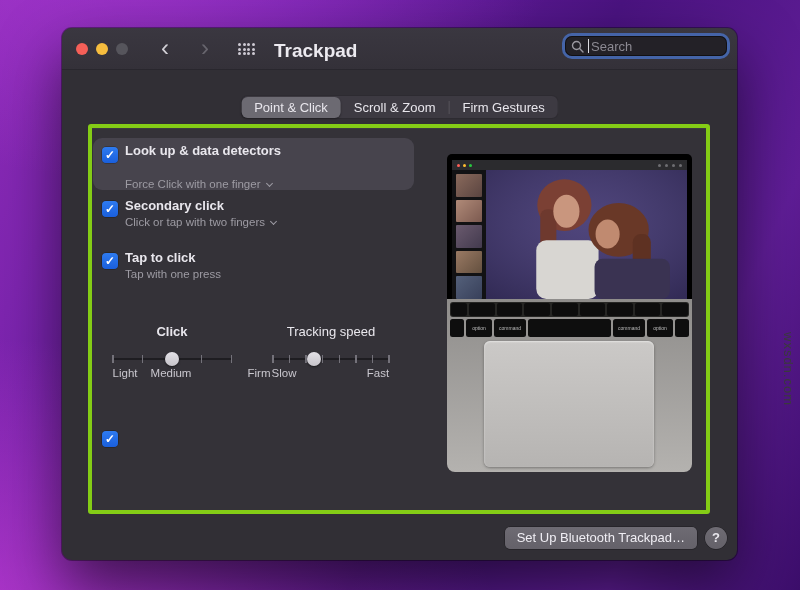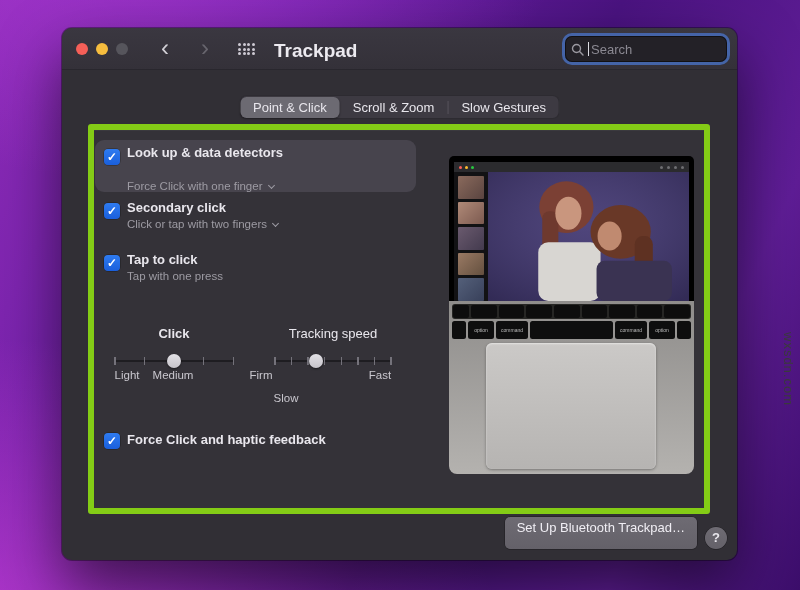--- a/index.html
+++ b/index.html
@@ -35,21 +35,21 @@
   .light.yellow { background:#f6bd3e; }
   .light.gray { background:#56555c; }
   .nav { position:absolute; top:6px; font-size:24px; line-height:28px; cursor:default; }
   .nav.back { left:99px; color:#d2d0d6; }
   .nav.fwd { left:139px; color:#67656d; }
   .grid-icon { position:absolute; left:176px; top:15px; display:grid;
     grid-template-columns:repeat(4,3px); grid-template-rows:repeat(3,3px); gap:1.5px; }
   .grid-icon i { width:3px; height:3px; border-radius:50%; background:#cdcad3; }
   .win-title { position:absolute; left:212px; top:12px; font-size:19px; font-weight:bold; color:#eceaf0; }
   .search {
-    position:absolute; right:10px; top:8px; width:162px; height:26px;
+    position:absolute; right:10px; top:8px; width:162px; height:20px;
     background:#232127; border-radius:7px;
     box-shadow:0 0 0 3px rgba(72,112,195,.8), inset 0 0 0 1px rgba(0,0,0,.5);
     display:flex; align-items:center; padding:0 6px;
   }
   .search svg { flex:none; }
   .search .caret { width:1px; height:14px; background:#dcdce2; margin-left:4px; }
   .search input {
     flex:1; min-width:0; background:transparent; border:none; outline:none;
     color:#e9e7ed; font-size:13px; margin-left:2px; font-family:"Liberation Sans",sans-serif;
   }
@@ -59,21 +59,21 @@
     position:absolute; top:67px; left:50%; transform:translateX(-50%);
     display:flex; align-items:center; background:#3d3a42; border-radius:7px;
     padding:1px; height:24px; box-shadow:inset 0 0 0 1px rgba(0,0,0,.25);
   }
   .tab { font-size:13px; color:#e8e6ec; padding:3px 13px; border-radius:6px; white-space:nowrap; }
   .tab.selected { background:#6c6a72; box-shadow:0 1px 2px rgba(0,0,0,.3); }
   .tab-divider { width:1px; height:13px; background:#57545c; }
   
   .panel {
     position:absolute; left:26px; top:96px; width:622px; height:390px;
-    background:#343238; border:6px solid #84cc16; border-radius:3px;
+    background:#343238; border:4px solid #84cc16; border-radius:3px;
     box-shadow:inset 0 1px 0 rgba(255,255,255,.04);
   }
   .row-highlight { position:absolute; left:1px; top:10px; width:321px; height:52px;
     background:#47444d; border-radius:9px; }
   .checkbox {
     position:absolute; width:16px; height:16px; border-radius:4px;
     background:linear-gradient(#2e7bf0,#1a5fdc);
     box-shadow:0 0 0 .5px rgba(0,0,0,.4);
     color:#fff; font-size:12px; font-weight:bold; text-align:center; line-height:16px;
   }
@@ -126,21 +126,21 @@
     display:flex; align-items:center; justify-content:center; }
   .key.edge { flex:0 0 14px; }
   .key.mod-s { flex:0 0 26px; }
   .key.mod-l { flex:0 0 32px; }
   .key.space { flex:1; }
   .trackpad-surface { position:absolute; left:37px; top:42px; width:170px; height:126px;
     background:linear-gradient(#cbc9c7,#b6b4b2); border-radius:6px;
     box-shadow:inset 0 1px 2px rgba(255,255,255,.5), 0 1px 3px rgba(0,0,0,.35); }
   
   .setup-btn {
-    position:absolute; right:40px; bottom:11px; height:32px; padding:0 12px;
+    position:absolute; right:40px; bottom:11px; height:22px; padding:0 12px;
     background:linear-gradient(#6e6b73,#646169); border-radius:5px;
     color:#f0eef4; font-size:13px; line-height:22px; box-shadow:0 0 0 .5px rgba(0,0,0,.4);
   }
   .help-btn {
     position:absolute; right:10px; bottom:11px; width:22px; height:22px; border-radius:50%;
     background:linear-gradient(#6e6b73,#646169); color:#e9e7ed; font-size:13px; font-weight:bold;
     text-align:center; line-height:22px; box-shadow:0 0 0 .5px rgba(0,0,0,.4);
   }
 </style>
 </head>
@@ -180,21 +180,21 @@
       </svg>
       <span class="caret"></span>
       <input type="text" placeholder="Search" style="">
     </div>
   </div>
 
   <div class="tabs">
     <span class="tab selected">Point &amp; Click</span>
     <span class="tab">Scroll &amp; Zoom</span>
     <span class="tab-divider"></span>
-    <span class="tab">Slow Gestures</span>
+    <span class="tab">Firm Gestures</span>
   </div>
 
   <div class="panel">
     <div class="row-highlight"></div>
 
     <span class="checkbox" style="left:10px; top:19px;"></span>
     <span class="opt-title" style="left:33px; top:15px;">Look up &amp; data detectors</span>
     <span class="opt-sub" style="left:33px; top:50px;">
       <span>Force Click with one finger</span><span class="chev"></span>
     </span>
@@ -234,25 +234,24 @@
           <i></i>
           <i></i>
           <i></i>
           <i></i>
           <i></i>
           <i></i>
           <i></i>
         </div>
       <div class="thumb" style="left:calc(36% - 7px);"></div>
     </div>
-    <span class="tick-label" style="left:192px; top:239px;margin-top:23px;">Slow</span>
+    <span class="tick-label" style="left:192px; top:239px;">Slow</span>
     <span class="tick-label" style="left:286px; top:239px;">Fast</span>
 
     <span class="checkbox" style="left:10px; top:303px;"></span>
-    <span class="opt-title" style="left:33px; top:302px;">Force Click and haptic feedback</span>
 
     <div class="device">
       <div class="screen">
         <div class="photoapp">
           <div class="app-titlebar">
             <span class="dot r"></span>
             <span class="dot y"></span>
             <span class="dot g"></span>
             <span class="toolbar-dots">
                 <i></i>

